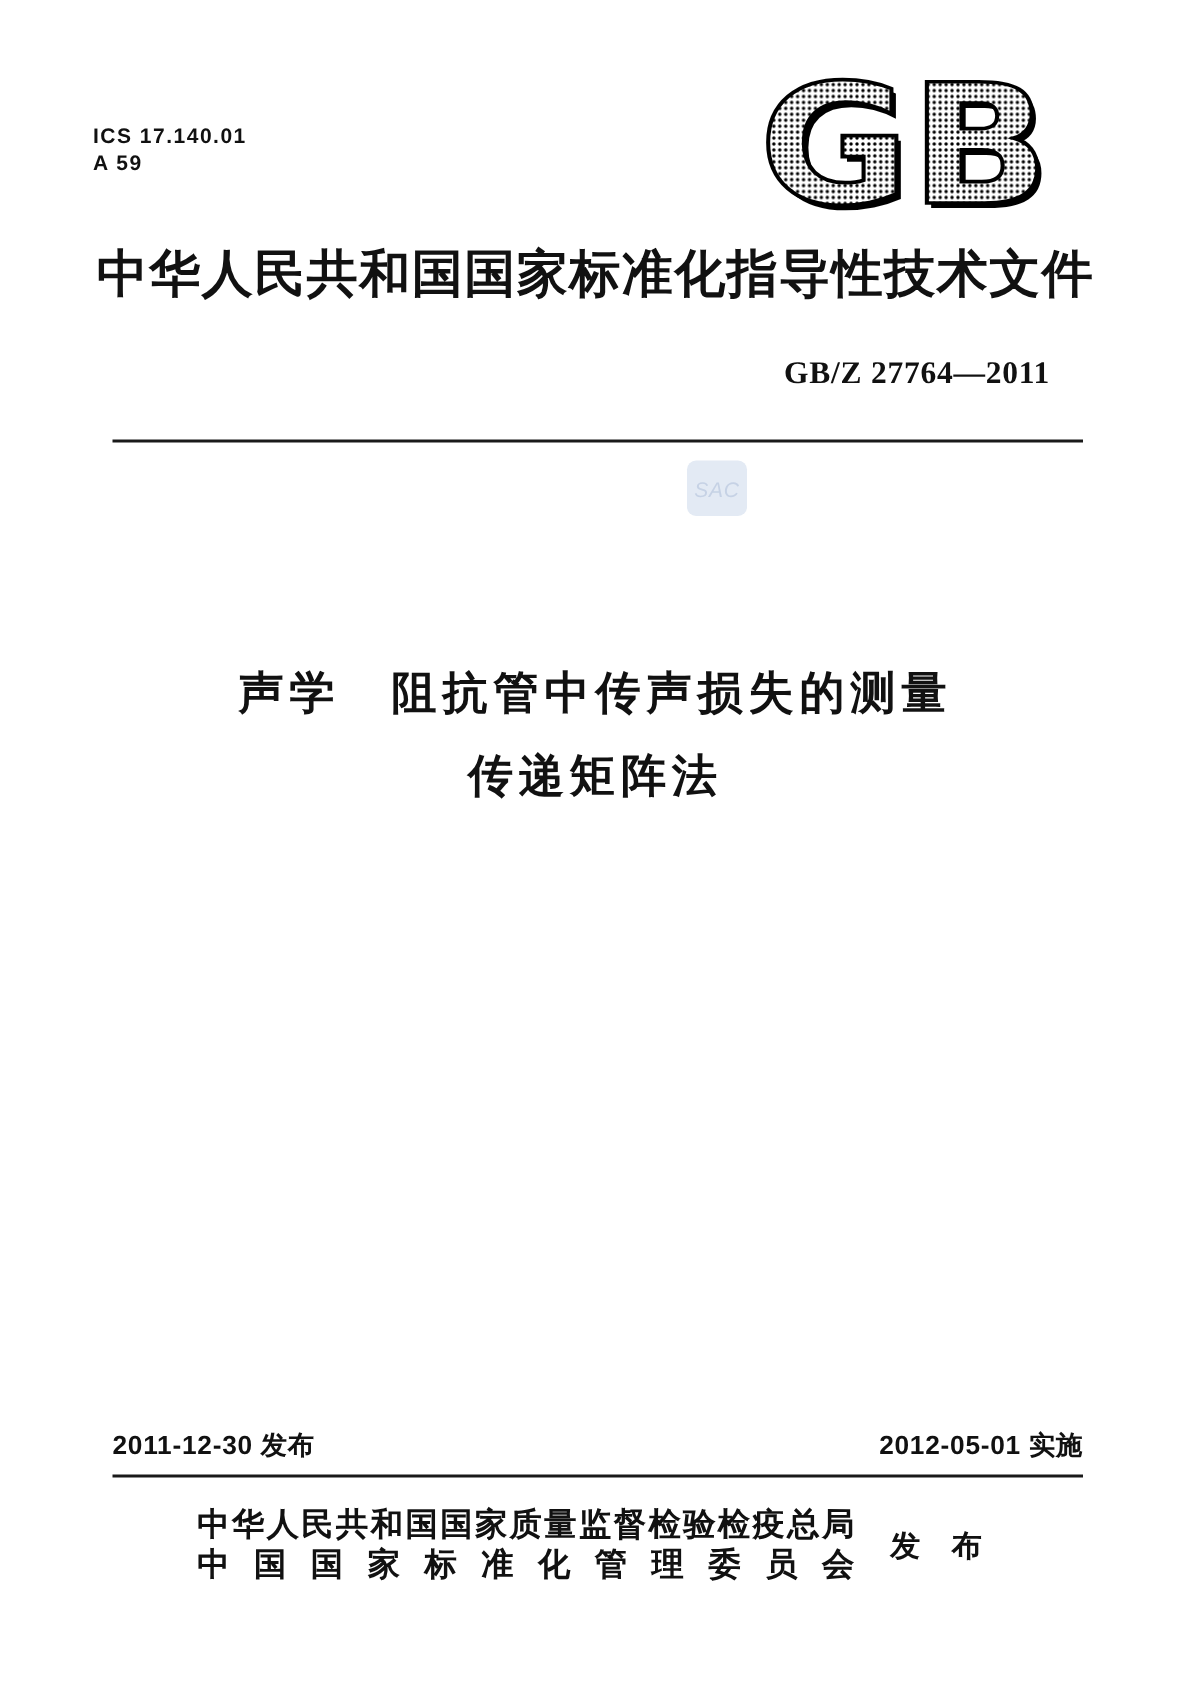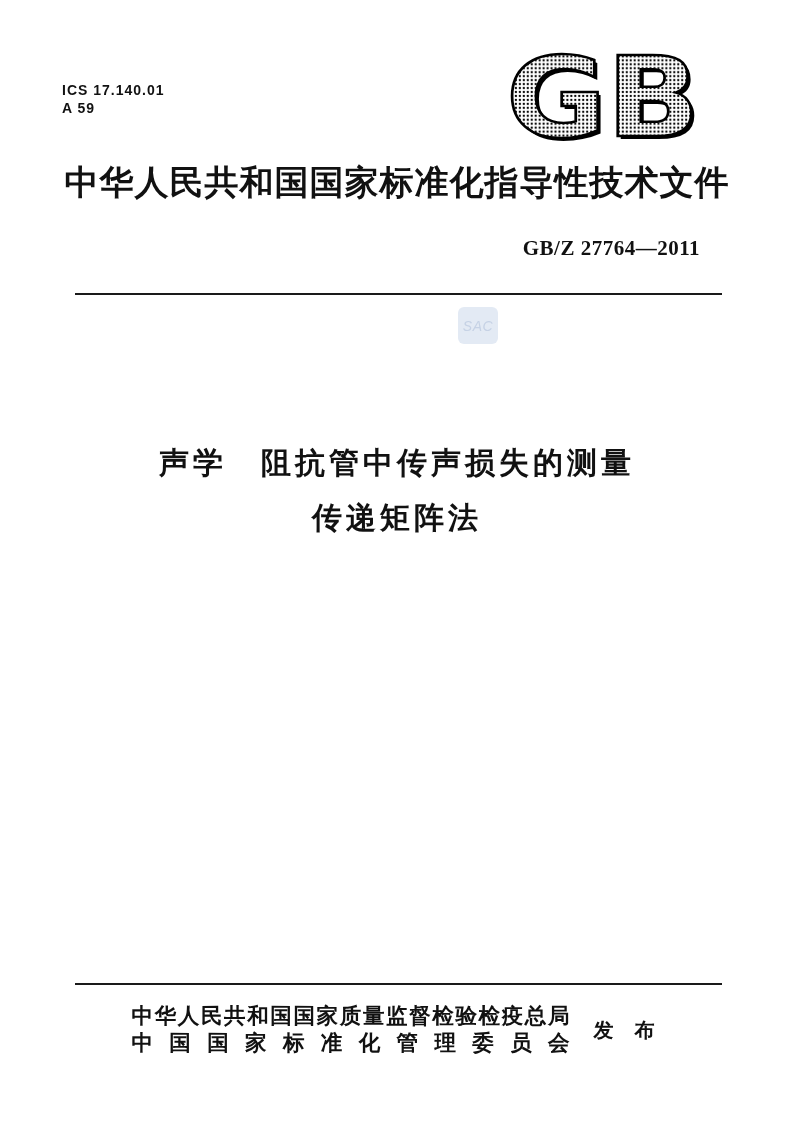--- a/index.html
+++ b/index.html
@@ -198,20 +198,24 @@
   <div class="sac">
     <span>SAC</span>
   </div>
 
   <div class="title-cn">
     <div class="line1">声学　阻抗管中传声损失的测量</div>
     <div class="line2">传递矩阵法</div>
   </div>
 
 
+  <div class="dates">
+    <div>2011-12-30 发布</div>
+    <div>2012-05-01 实施</div>
+  </div>
 
   <div class="rule rule-bottom"></div>
 
   <div class="issuer">
     <div class="issuer-lines">
       <div class="issuer-line">中华人民共和国国家质量监督检验检疫总局</div>
       <div class="issuer-line">中国国家标准化管理委员会</div>
     </div>
     <div class="release">发 布</div>
   </div>

